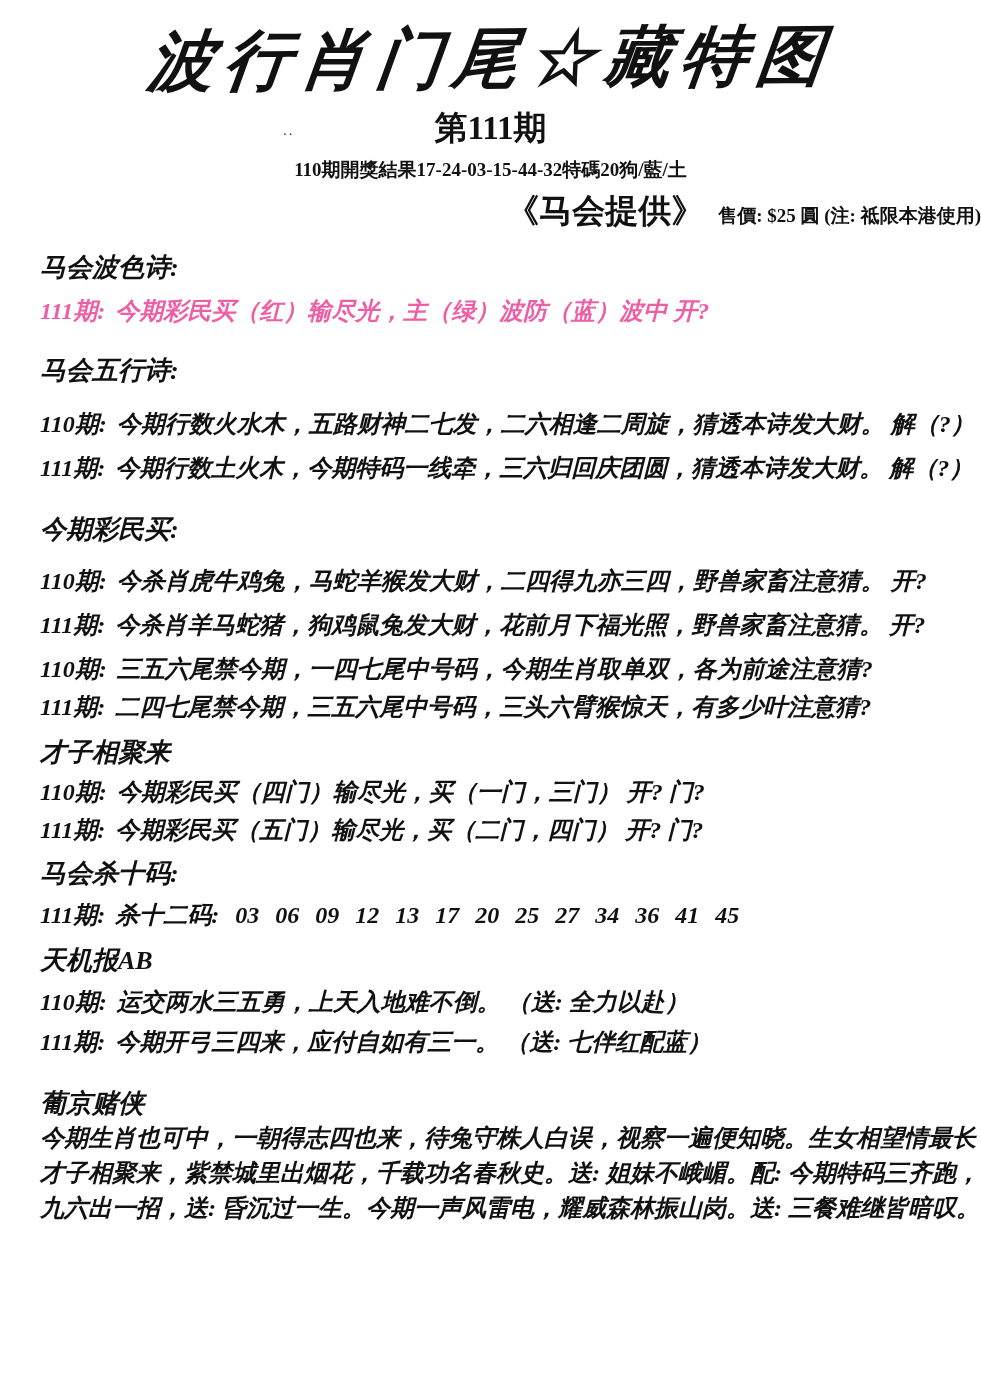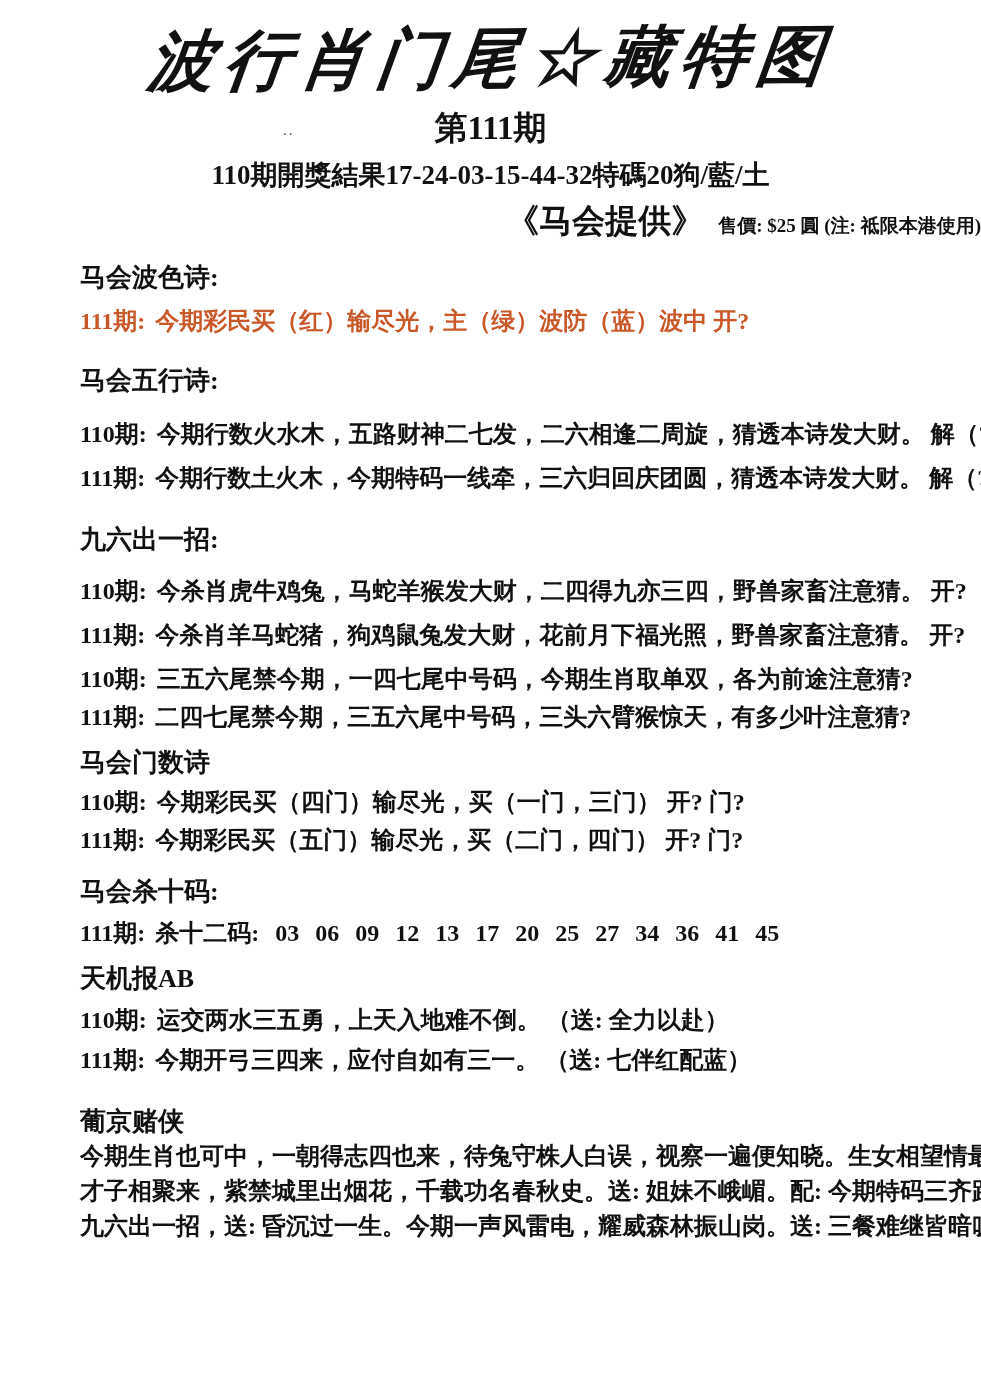--- a/index.html
+++ b/index.html
@@ -19,38 +19,38 @@
     font-size:66px; font-weight:900; font-style:italic;
     letter-spacing:10px; transform:skewX(-7deg) rotate(-0.5deg);
     white-space:nowrap;
   }
   .artifact-dots {
     position:absolute; left:283px; top:122px;
     font-size:15px; color:#444; letter-spacing:2px;
   }
   .issue { text-align:center; font-size:33px; font-weight:bold; margin-top:2px; }
   .notice { text-align:center; font-size:27px; font-weight:bold; margin-top:7px; white-space:nowrap; }
-  .result { text-align:center; font-size:27px; font-weight:bold; margin-top:6px; white-space:nowrap; }
+  .result { text-align:center; font-size:19px; font-weight:bold; margin-top:6px; white-space:nowrap; }
   .provider { text-align:right; margin-top:6px; white-space:nowrap; }
   .provider-title { font-size:33px; font-weight:bold; }
   .provider-note { font-size:19px; font-weight:bold; margin-left:10px; }
 
   
-  .section { padding-left:80px; padding-right:20px; }
+  .section { padding-left:40px; padding-right:20px;font-style:italic; }
   .sec-head { font-size:26px; font-weight:bold; }
   .poem-line { font-size:24px; font-weight:bold; white-space:nowrap; }
   .poem-label { margin-right:10px; }
-  .faded { color:#c2410c; opacity:.88; }
+  .faded { color:#ec4899; opacity:.88; }
   .nums { word-spacing:10px; }
   .s0 { margin-top:16px; } .s0 .poem-line { margin-top:10px; }
   .s1 { margin-top:26px; } .s1 .l0 { margin-top:20px; } .s1 .l1 { margin-top:12px; }
   .s2 { margin-top:28px; } .s2 .l0 { margin-top:18px; } .s2 .l1 { margin-top:12px; }
   .s3 { margin-top:12px; } .s3 .poem-line { margin-top:6px; }
   .s4 { margin-top:12px; } .s4 .poem-line { margin-top:6px; }
-  .s5 { margin-top:18px; } .s5 .poem-line { margin-top:8px; }
+  .s5 { margin-top:10px; } .s5 .poem-line { margin-top:8px; }
   .s6 { margin-top:12px; } .s6 .poem-line { margin-top:8px; }
   .s7 { margin-top:28px; }
   .para-line { font-size:24px; font-weight:bold; line-height:35px; white-space:nowrap; }
 </style>
 </head>
 <body>
 
 <div class="page">
 
   <div class="title-wrap">
@@ -75,40 +75,40 @@
     <div class="sec-head">马会五行诗:</div>
     <div class="poem-line l0">
       <span class="poem-label">110期:</span><span>今期行数火水木，五路财神二七发，二六相逢二周旋，猜透本诗发大财。 解（?）</span>
     </div>
     <div class="poem-line l1">
       <span class="poem-label">111期:</span><span>今期行数土火木，今期特码一线牵，三六归回庆团圆，猜透本诗发大财。 解（?）</span>
     </div>
   </div>
 
   <div class="section s2">
-    <div class="sec-head">九六出一招:</div>
+    <div class="sec-head">今期彩民买:</div>
     <div class="poem-line l0">
       <span class="poem-label">110期:</span><span>今杀肖虎牛鸡兔，马蛇羊猴发大财，二四得九亦三四，野兽家畜注意猜。 开?</span>
     </div>
     <div class="poem-line l1">
       <span class="poem-label">111期:</span><span>今杀肖羊马蛇猪，狗鸡鼠兔发大财，花前月下福光照，野兽家畜注意猜。 开?</span>
     </div>
   </div>
 
   <div class="section s3">
     <div class="poem-line l0">
       <span class="poem-label">110期:</span><span>三五六尾禁今期，一四七尾中号码，今期生肖取单双，各为前途注意猜?</span>
     </div>
     <div class="poem-line l1">
       <span class="poem-label">111期:</span><span>二四七尾禁今期，三五六尾中号码，三头六臂猴惊天，有多少叶注意猜?</span>
     </div>
   </div>
 
   <div class="section s4">
-    <div class="sec-head">马会门数诗</div>
+    <div class="sec-head">才子相聚来</div>
     <div class="poem-line l0">
       <span class="poem-label">110期:</span><span>今期彩民买（四门）输尽光，买（一门，三门） 开? 门?</span>
     </div>
     <div class="poem-line l1">
       <span class="poem-label">111期:</span><span>今期彩民买（五门）输尽光，买（二门，四门） 开? 门?</span>
     </div>
   </div>
 
   <div class="section s5">
     <div class="sec-head">马会杀十码:</div>

